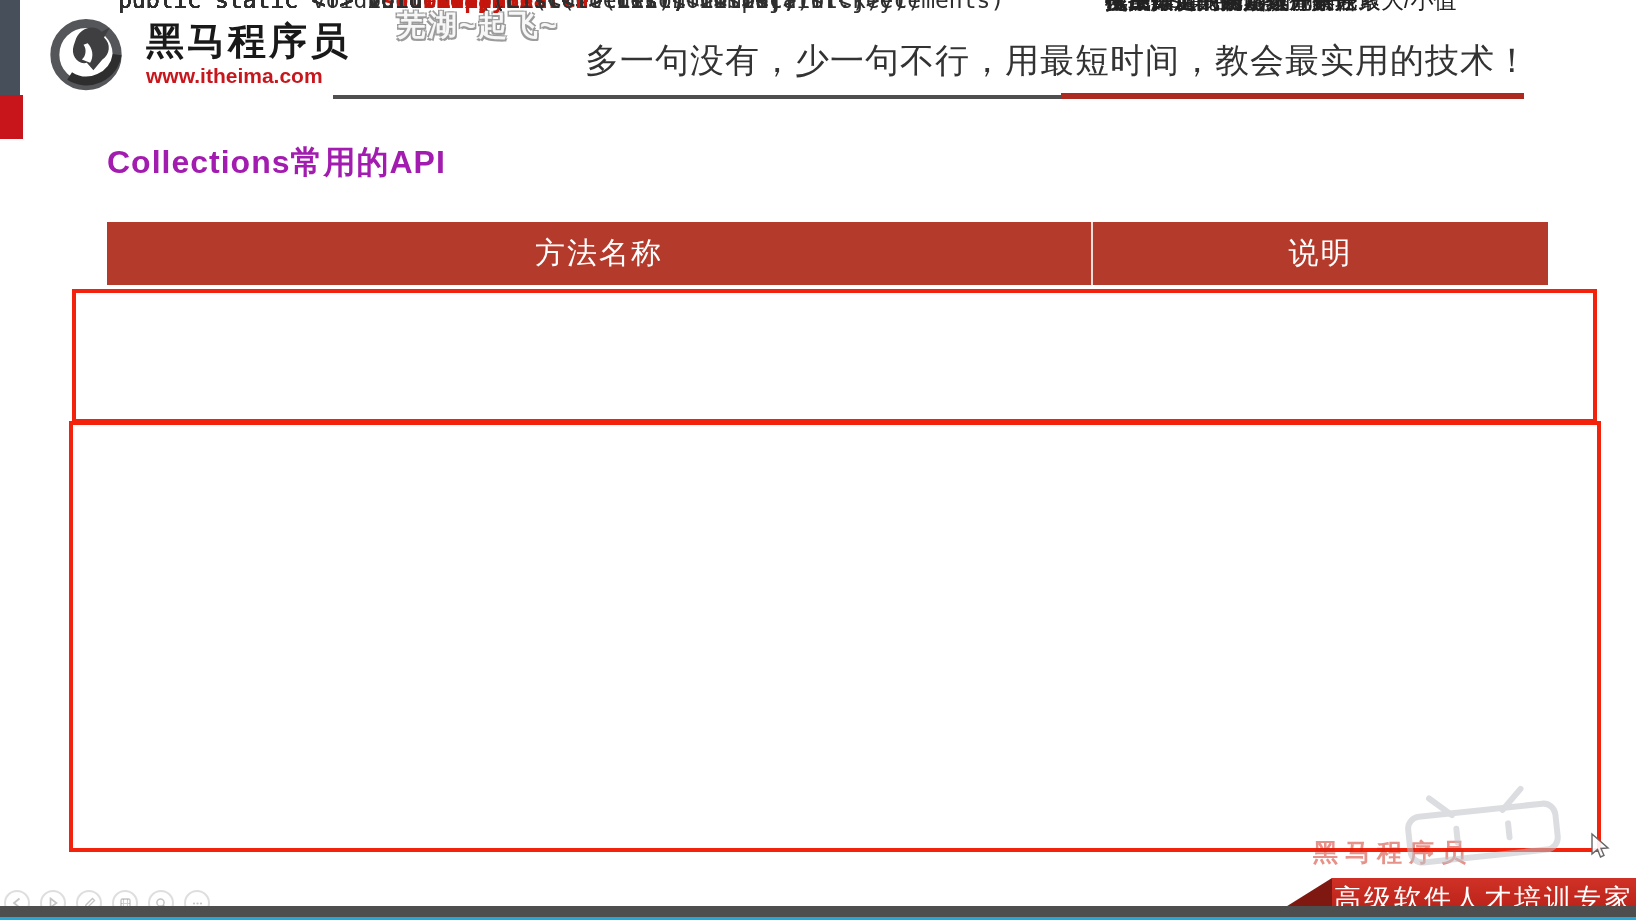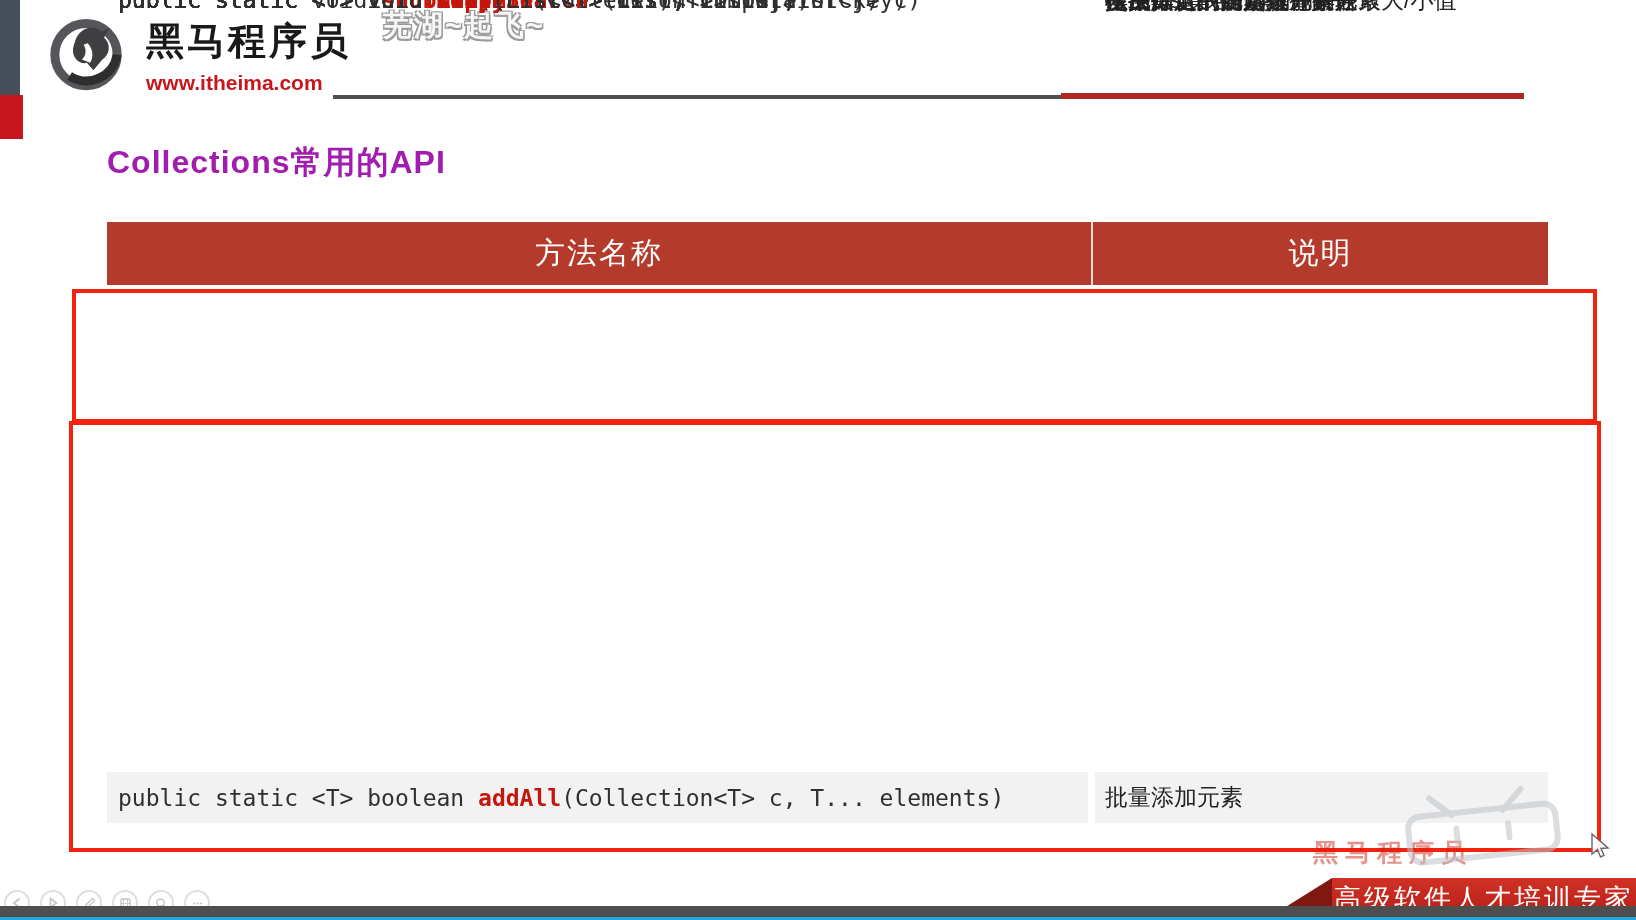--- a/index.html
+++ b/index.html
@@ -7,24 +7,24 @@
          font-family:"Liberation Sans",sans-serif;}
 
   
   .left-darkbar{position:absolute;left:0;top:0;width:20px;height:95px;background:#47505a;}
   .left-redsquare{position:absolute;left:0;top:95px;width:23px;height:44px;background:#c8151c;}
 
   
   .logo-wrap{position:absolute;left:38px;top:12px;display:flex;align-items:flex-start;}
   .logo-text{margin-left:12px;}
   .brand{font-size:38px;font-weight:900;color:#191919;letter-spacing:3px;line-height:1.05;margin-top:10px;}
-  .brand-url{font-size:21px;font-weight:700;color:#c8161d;margin-top:9px;}
-
-  
-  .wm-top{position:absolute;left:383px;top:6px;font-size:29px;font-weight:900;
+  .brand-url{font-size:21px;font-weight:700;color:#c8161d;margin-top:2px;}
+
+  
+  .wm-top{position:absolute;left:397px;top:6px;font-size:29px;font-weight:900;
           color:rgba(255,255,255,.92);letter-spacing:2px;
           text-shadow:-1.5px -1.5px 0 #9b9b9b,1.5px -1.5px 0 #9b9b9b,-1.5px 1.5px 0 #9b9b9b,1.5px 1.5px 0 #9b9b9b;}
 
   
   .slogan{position:absolute;left:560px;top:38px;width:970px;text-align:right;
           font-family:"Liberation Serif",serif;font-size:34px;color:#333;letter-spacing:1px;}
 
   
   .rule-dark{position:absolute;left:333px;top:95px;width:729px;height:4px;background:#4f4f4f;}
   .rule-red{position:absolute;left:1061px;top:93px;width:463px;height:6px;background:#ac2a1f;}
@@ -99,20 +99,21 @@
       <path d="M47 40 C51 45 50 54 45 58 L55 62 C60 54 58 44 52 38 Z" fill="#ffffff"></path>
     </svg>
     <div class="logo-text">
       <div class="brand">黑马程序员</div>
       <div class="brand-url">www.itheima.com</div>
     </div>
   </div>
 
   <div class="wm-top">芜湖~起飞~</div>
 
+  <div class="slogan">多一句没有，少一句不行，用最短时间，教会最实用的技术！</div>
   <div class="rule-dark"></div>
   <div class="rule-red"></div>
 
   <div class="page-title">Collections常用的API</div>
 
   <div class="thead">
     <div class="th th1">方法名称</div>
     <div class="th th2">说明</div>
   </div>
 

